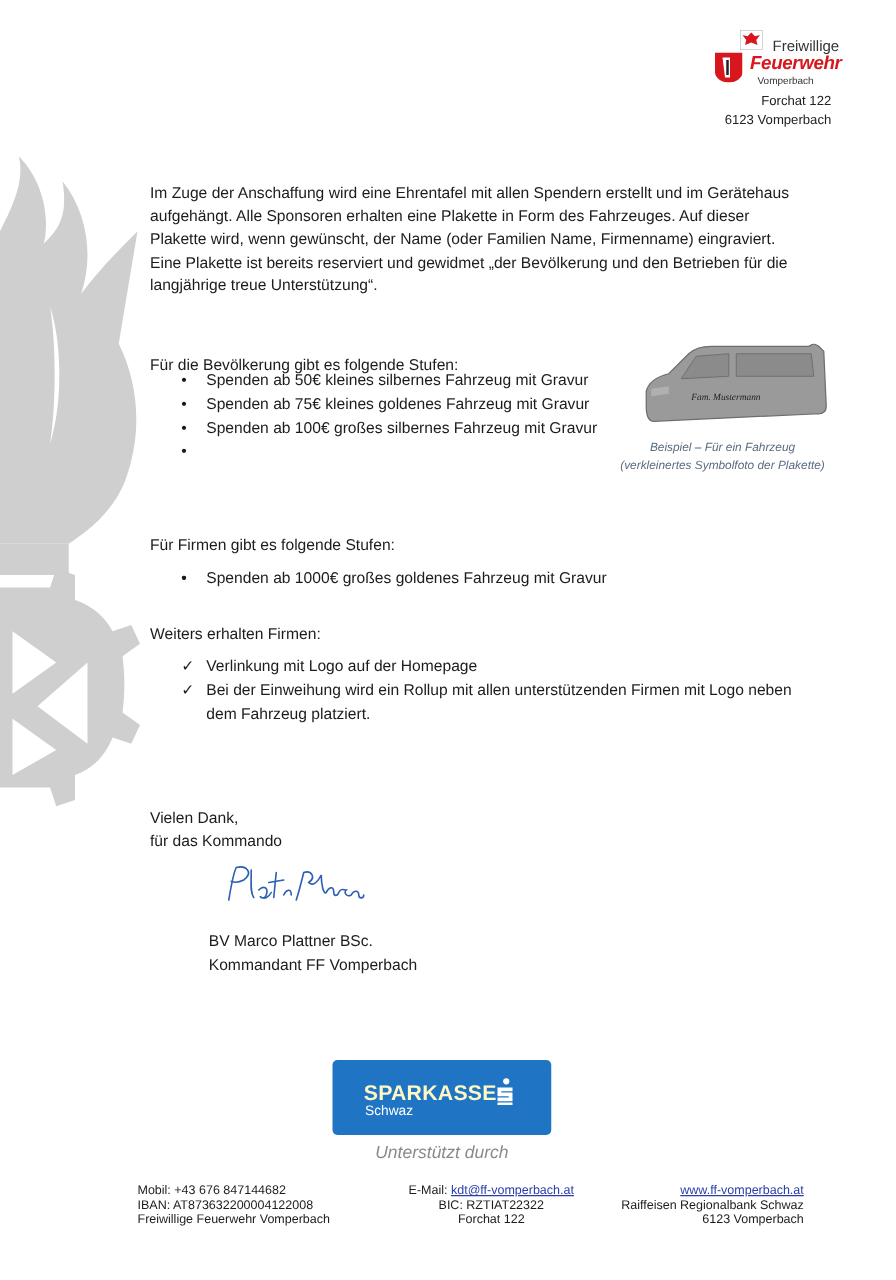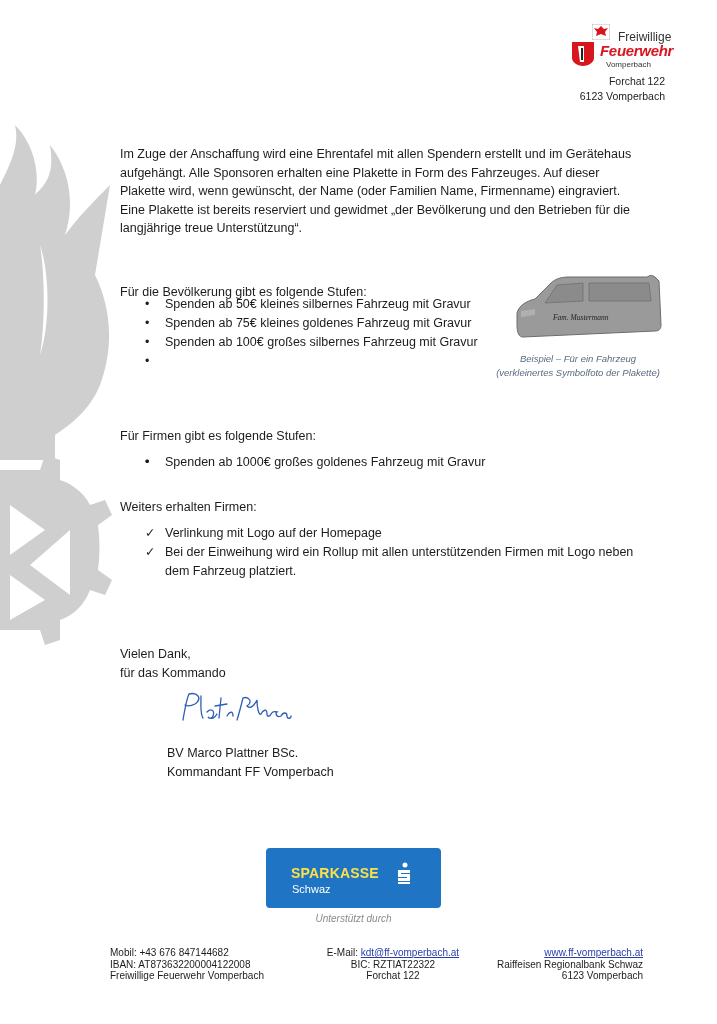--- a/index.html
+++ b/index.html
@@ -26,24 +26,24 @@
     .list-firm { top: 453px; }
     .h-weiters { top: 498px; }
     .list-check { top: 524px; white-space: normal; }
     .list-check li { white-space: normal; width: 480px; }
     .van { position: absolute; left: 513px; top: 275px; width: 150px; height: 65px; }
     .caption { position: absolute; left: 488px; top: 352px; width: 180px; text-align: center; font-size: 9.5px; line-height: 14px; font-style: italic; color: #5a6c80; }
     .closing { top: 645px; }
     .signature { position: absolute; left: 175px; top: 690px; width: 150px; height: 40px; }
     .signer { position: absolute; left: 167px; top: 744px; font-size: 12.5px; line-height: 18.5px; color: #1c1c1c; }
     .sponsor { position: absolute; left: 266px; top: 848px; width: 175px; height: 60px; background: #1f74c4; border-radius: 4px; }
-    .sponsor .sp-name { position: absolute; left: 25px; top: 17px; color: #fde047; font-weight: bold; font-size: 14px; letter-spacing: 0.2px; }
+    .sponsor .sp-name { position: absolute; left: 25px; top: 17px; color: #fef9c3; font-weight: bold; font-size: 17px; letter-spacing: 0.2px; }
     .sponsor .sp-city { position: absolute; left: 26px; top: 35px; color: #fff; font-size: 11px; }
     .sponsor .sp-icon { position: absolute; left: 130px; top: 14px; width: 16px; height: 22px; }
-    .sponsor-caption { position: absolute; left: 266px; top: 913px; width: 175px; text-align: center; font-size: 10px; font-style: italic; color: #8a8a8a; }
+    .sponsor-caption { position: absolute; left: 266px; top: 913px; width: 175px; text-align: center; font-size: 14px; font-style: italic; color: #8a8a8a; }
     .footer { position: absolute; top: 947px; font-size: 10px; line-height: 11.5px; color: #1c1c1c; margin-left: 33px; }
     .f-left { left: 77px; }
     .f-mid { left: 270px; width: 180px; text-align: center; }
     .f-right { right: 74px; text-align: right; }
     .footer a { color: #2a3ea8; text-decoration: underline; }
   </style>
 </head>
 <body>
 
 <svg class="watermark" viewBox="0 0 135 540">

